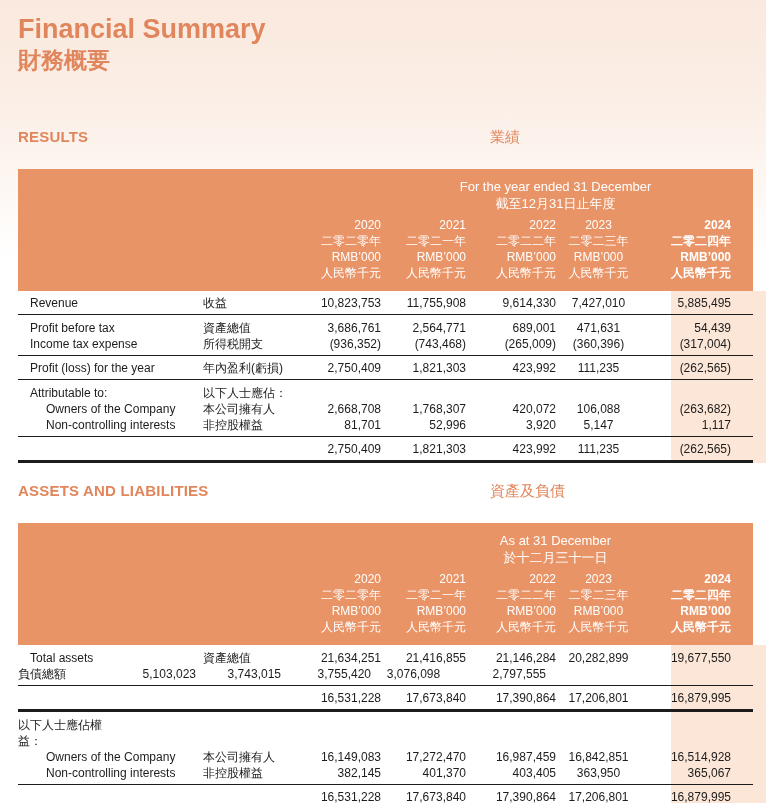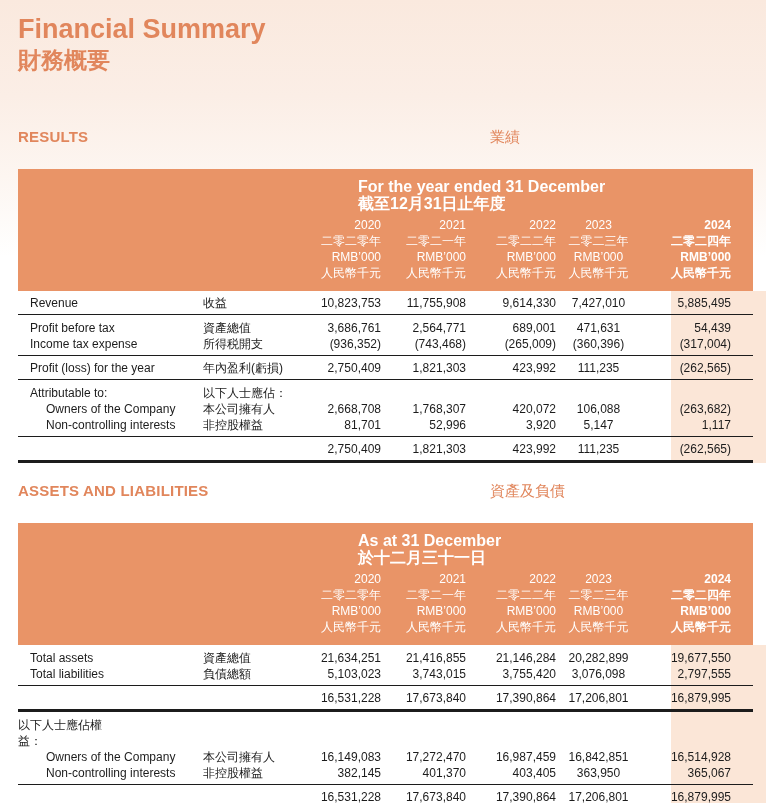--- a/index.html
+++ b/index.html
@@ -17,22 +17,22 @@
   .title-zh { font-size:23px; line-height:30px; font-weight:bold; color:#e1865c; }
 
   .section1 { margin-top:53px; }
   .section2 { margin-top:19px; }
   .sec-head { position:relative; height:20px; margin-left:18px; margin-right:13px; }
   .sec-head .en { font-size:15px; font-weight:600; letter-spacing:.2px; color:#e1865c; }
   .sec-head .zh { position:absolute; left:472px; top:0; font-size:15px; color:#e1865c; }
 
   .fin-table { margin:21px 13px 0 18px; width:735px; }
   .band { background:#e99467; color:#fff; padding-top:9px; height:122px; }
-  .band-title { margin-left:340px; width:395px; 
-                font-size:16px; font-weight:bold; line-height:17px; }
+  .band-title { margin-left:340px; width:395px; text-align:center;
+                font-size:13px; font-weight:normal; line-height:17px; }
   .band-years { display:flex; margin-top:5px; font-size:12px; }
   .band-col { text-align:right; line-height:16px; white-space:nowrap; }
   .band-col.bold { font-weight:bold; }
 
   .row { display:flex; font-size:12px; line-height:16px; }
   .c-en { flex:0 0 185px; padding-left:12px; }
   .c-en.indent { padding-left:28px; }
   .c-zh { flex:0 0 100px; }
   .c-n1 { flex:0 0 78px; text-align:right; }
   .c-n2 { flex:0 0 85px; text-align:right; }
@@ -240,21 +240,20 @@
             <div class="row">
               <div class="c-en">Total assets</div>
               <div class="c-zh">資產總值</div>
               <div class="c-n1">21,634,251</div>
               <div class="c-n2">21,416,855</div>
               <div class="c-n3">21,146,284</div>
               <div class="c-n4">20,282,899</div>
               <div class="c-n5">19,677,550</div>
             </div>
             <div class="row">
-              <div class="c-en">Total liabilities</div>
               <div class="c-zh">負債總額</div>
               <div class="c-n1">5,103,023</div>
               <div class="c-n2">3,743,015</div>
               <div class="c-n3">3,755,420</div>
               <div class="c-n4">3,076,098</div>
               <div class="c-n5">2,797,555</div>
             </div>
           </div>
           <div class="group thick">
             <div class="row">

